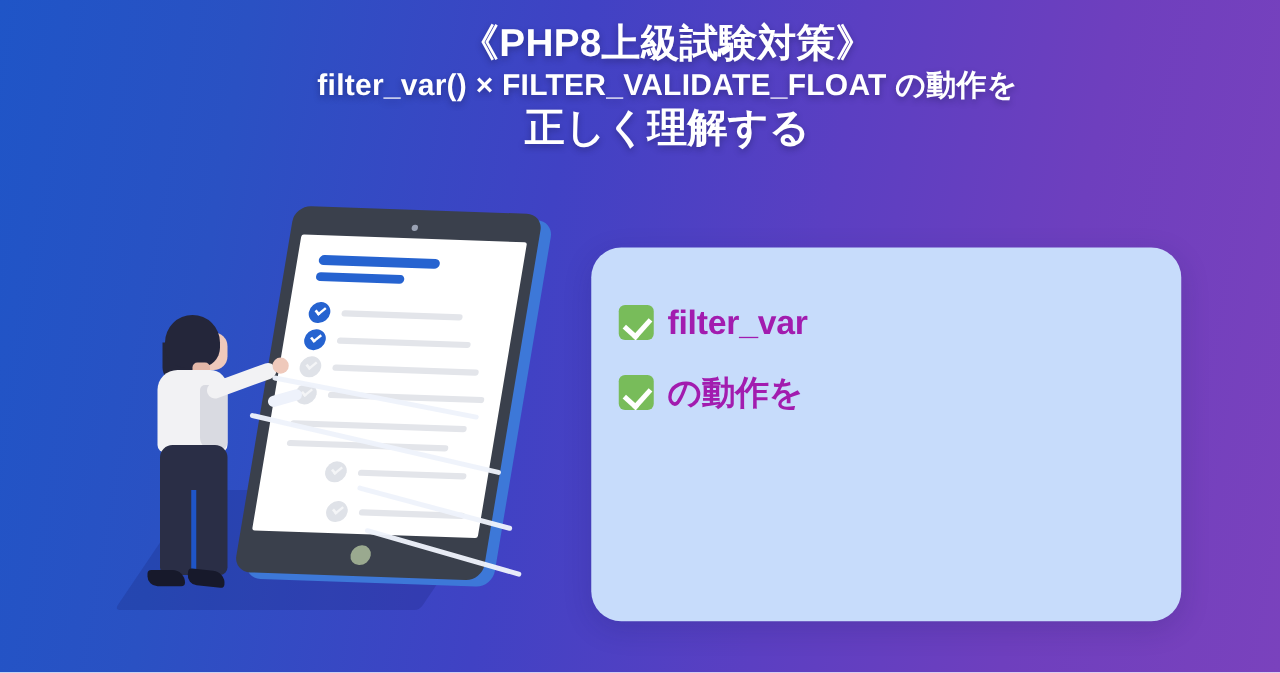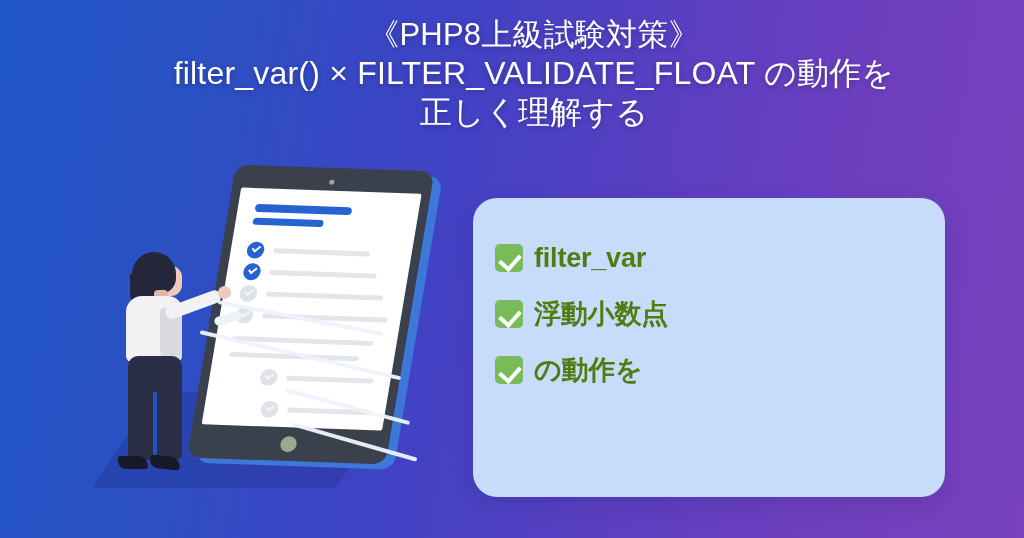--- a/index.html
+++ b/index.html
@@ -14,24 +14,24 @@
   }
 
   
   #title-block {
     position:absolute; top:16px; left:0; width:1024px;
     text-align:center; color:#ffffff;
     text-shadow:0 2px 5px rgba(20,20,60,.35);
     z-index:6;
   }
   .title-line {
-    font-weight:normal; line-height:1.22; letter-spacing:.2px; white-space:nowrap;padding-left:44px;
+    font-weight:bold; line-height:1.22; letter-spacing:.2px; white-space:nowrap;padding-left:44px;
   }
   #title-line-1 { font-size:31px; }
-  #title-line-2 { font-size:32px; }
+  #title-line-2 { font-size:24px; }
   #title-line-3 { font-size:32px; }
 
   
   #illustration {
     position:absolute; left:96px; top:160px; width:350px; height:350px; z-index:3;
   }
   .ill-shadow {
     position:absolute; left:28px; top:232px; width:244px; height:96px;
     background:rgba(22,30,110,.22);
     transform:skewX(-34deg); border-radius:4px;
@@ -159,21 +159,21 @@
     position:relative; flex:0 0 auto; width:28px; height:28px;
     background:#78bc5a; border-radius:5px; margin-right:11px;
   }
   .check-box:after {
     content:""; position:absolute; left:8px; top:6px;
     width:10px; height:16px;
     border-right:4px solid #ffffff; border-bottom:4px solid #ffffff;
     transform:rotate(42deg);
   }
   .check-label {
-    font-size:27px; font-weight:bold; color:#4d7c0f;
+    font-size:27px; font-weight:bold; color:#a21caf;
     letter-spacing:-.2px; white-space:nowrap; line-height:1;text-align:center;
   }
 </style>
 </head>
 <body>
 
 <div id="stage">
 
   <div id="title-block">
     <div class="title-line" id="title-line-1">《PHP8上級試験対策》</div>
@@ -247,21 +247,17 @@
     </div>
   </div>
 
   <div id="checklist-card">
     <div class="check-item">
       <span class="check-box"></span>
       <span class="check-label">filter_var</span>
     </div>
     <div class="check-item">
       <span class="check-box"></span>
-      <span class="check-label">浮動小数点</span>
-    </div>
-    <div class="check-item">
-      <span class="check-box"></span>
       <span class="check-label">の動作を</span>
     </div>
   </div>
 
 </div>
 
 </body></html>

